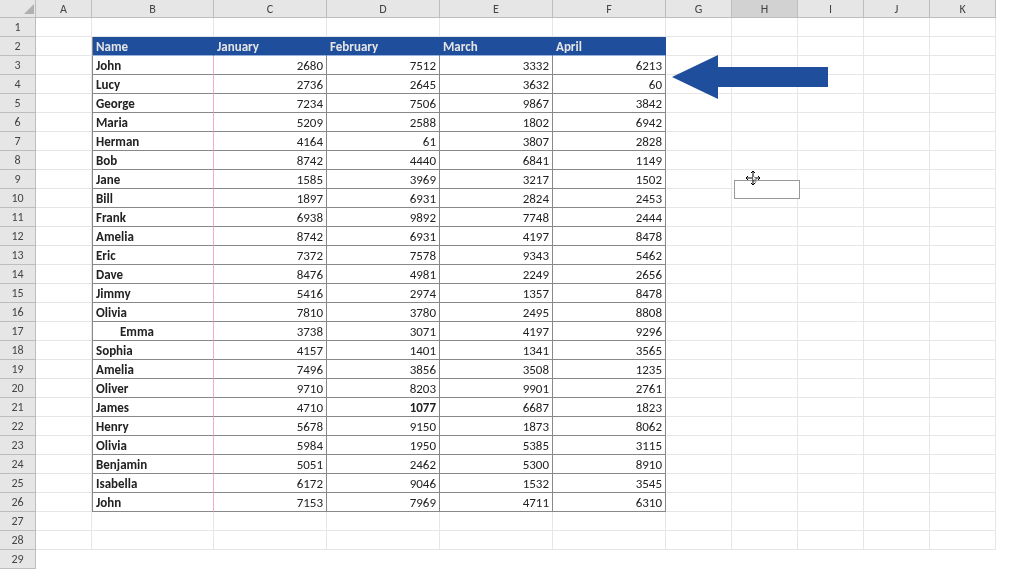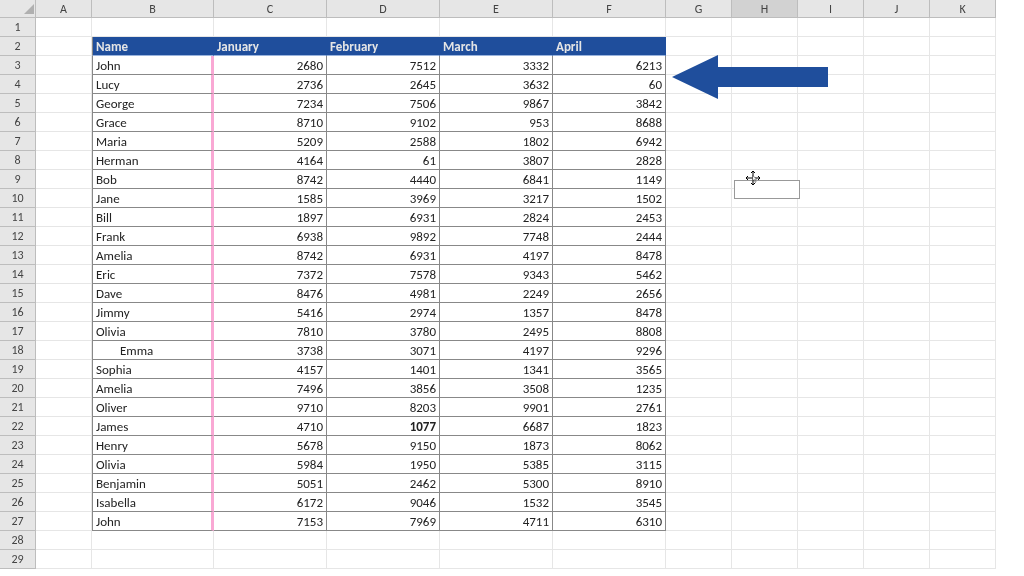--- a/index.html
+++ b/index.html
@@ -84,22 +84,22 @@
       white-space: nowrap;
     }
     .cell.header-cell {
       background: #1f4e9c;
       color: #e5e5e5;
       font-weight: bold;
       border-right: 1px solid #1f4e9c;
       border-bottom: 1px solid #99b3dd;
     }
     .cell.data-name {
-      font-weight: normal;
-      border-right: 3px solid #f9a8d4;
+      font-weight: bold;
+      border-right: 1px solid #f9a8d4;
       border-bottom: 1px solid #888;
     }
     .cell.data-num {
       justify-content: flex-end;
       border-right: 1px solid #888;
       border-bottom: 1px solid #888;
     }
     .cell.left-edge {
       border-left: 1px solid #888;
     }
@@ -253,33 +253,20 @@
         <div class="cell wD data-num" data-name="cell-D5" style="width: 113px;">7506</div>
         <div class="cell wE data-num" data-name="cell-E5" style="width: 113px;">9867</div>
         <div class="cell wF data-num" data-name="cell-F5" style="width: 113px;">3842</div>
         <div class="cell wG" data-name="cell-G5" style="width: 66px;"></div>
         <div class="cell wH" data-name="cell-H5" style="width: 66px;"></div>
         <div class="cell wI" data-name="cell-I5" style="width: 66px;"></div>
         <div class="cell wJ" data-name="cell-J5" style="width: 66px;"></div>
         <div class="cell wK" data-name="cell-K5" style="width: 66px;"></div>
       </div>
       <div class="row">
-        <div class="cell wA" data-name="cell-A6" style="width: 56px;"></div>
-        <div class="cell wB data-name left-edge" data-name="cell-B6" style="width: 122px;">Grace</div>
-        <div class="cell wC data-num" data-name="cell-C6" style="width: 113px;">8710</div>
-        <div class="cell wD data-num" data-name="cell-D6" style="width: 113px;">9102</div>
-        <div class="cell wE data-num" data-name="cell-E6" style="width: 113px;">953</div>
-        <div class="cell wF data-num" data-name="cell-F6" style="width: 113px;">8688</div>
-        <div class="cell wG" data-name="cell-G6" style="width: 66px;"></div>
-        <div class="cell wH" data-name="cell-H6" style="width: 66px;"></div>
-        <div class="cell wI" data-name="cell-I6" style="width: 66px;"></div>
-        <div class="cell wJ" data-name="cell-J6" style="width: 66px;"></div>
-        <div class="cell wK" data-name="cell-K6" style="width: 66px;"></div>
-      </div>
-      <div class="row">
         <div class="cell wA" data-name="cell-A7" style="width: 56px;"></div>
         <div class="cell wB data-name left-edge" data-name="cell-B7" style="width: 122px;">Maria</div>
         <div class="cell wC data-num" data-name="cell-C7" style="width: 113px;">5209</div>
         <div class="cell wD data-num" data-name="cell-D7" style="width: 113px;">2588</div>
         <div class="cell wE data-num" data-name="cell-E7" style="width: 113px;">1802</div>
         <div class="cell wF data-num" data-name="cell-F7" style="width: 113px;">6942</div>
         <div class="cell wG" data-name="cell-G7" style="width: 66px;"></div>
         <div class="cell wH" data-name="cell-H7" style="width: 66px;"></div>
         <div class="cell wI" data-name="cell-I7" style="width: 66px;"></div>
         <div class="cell wJ" data-name="cell-J7" style="width: 66px;"></div>

